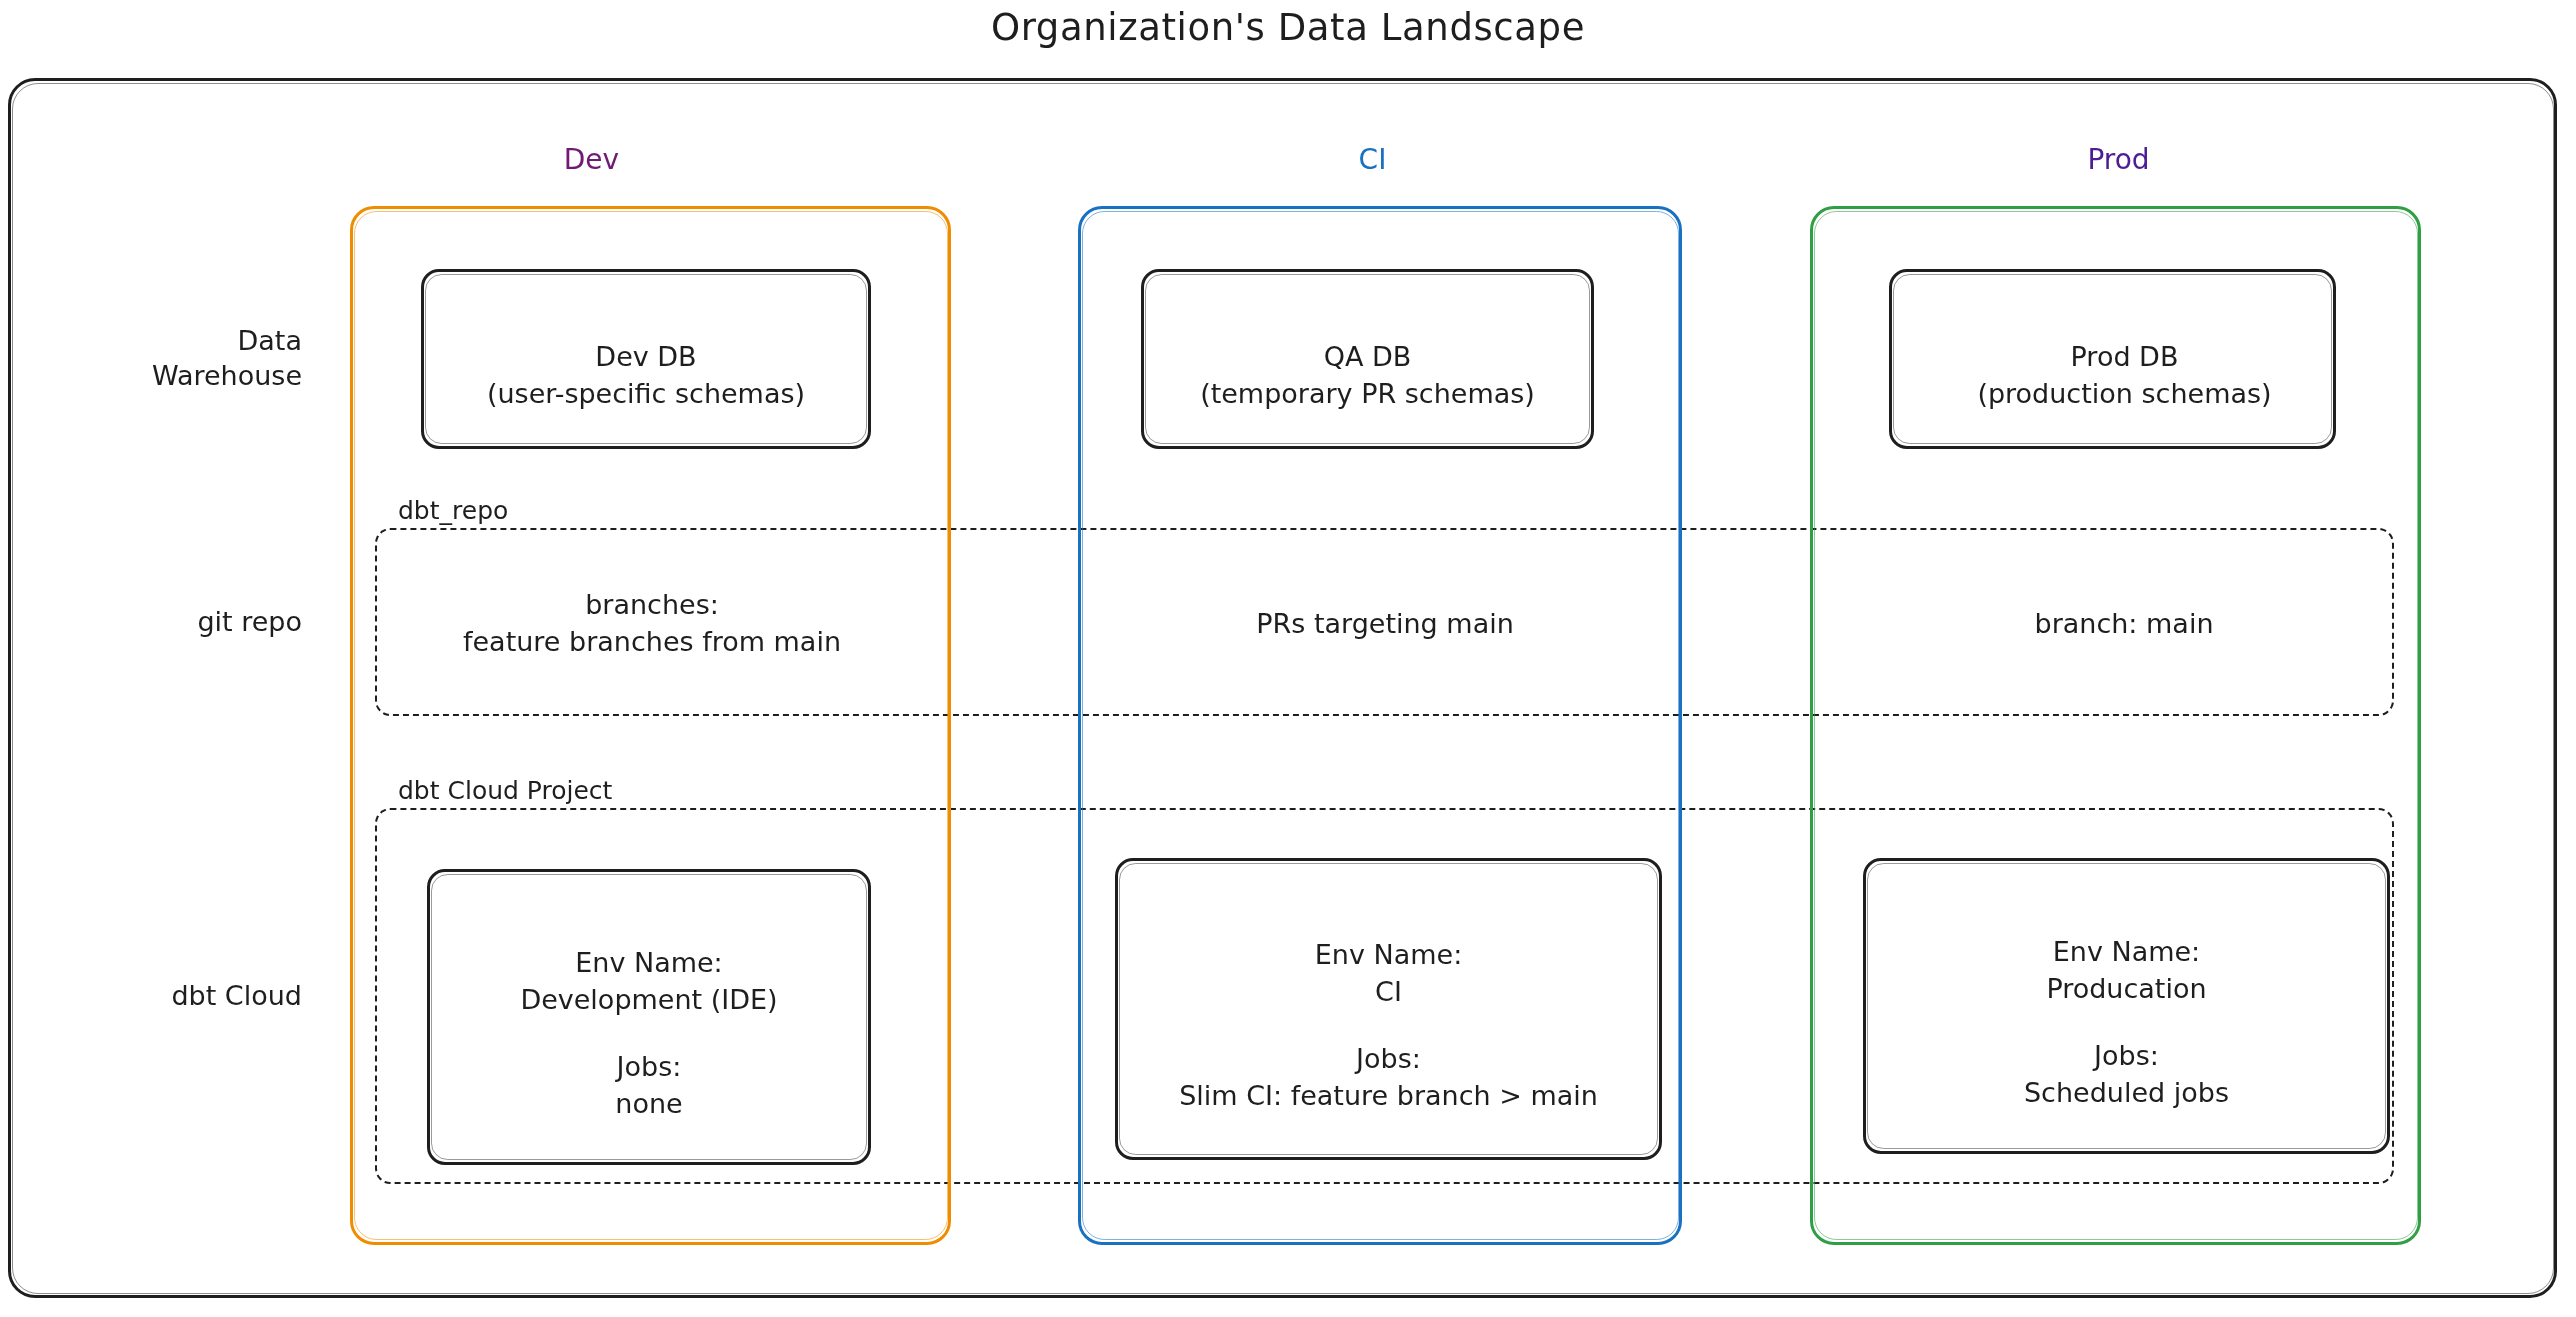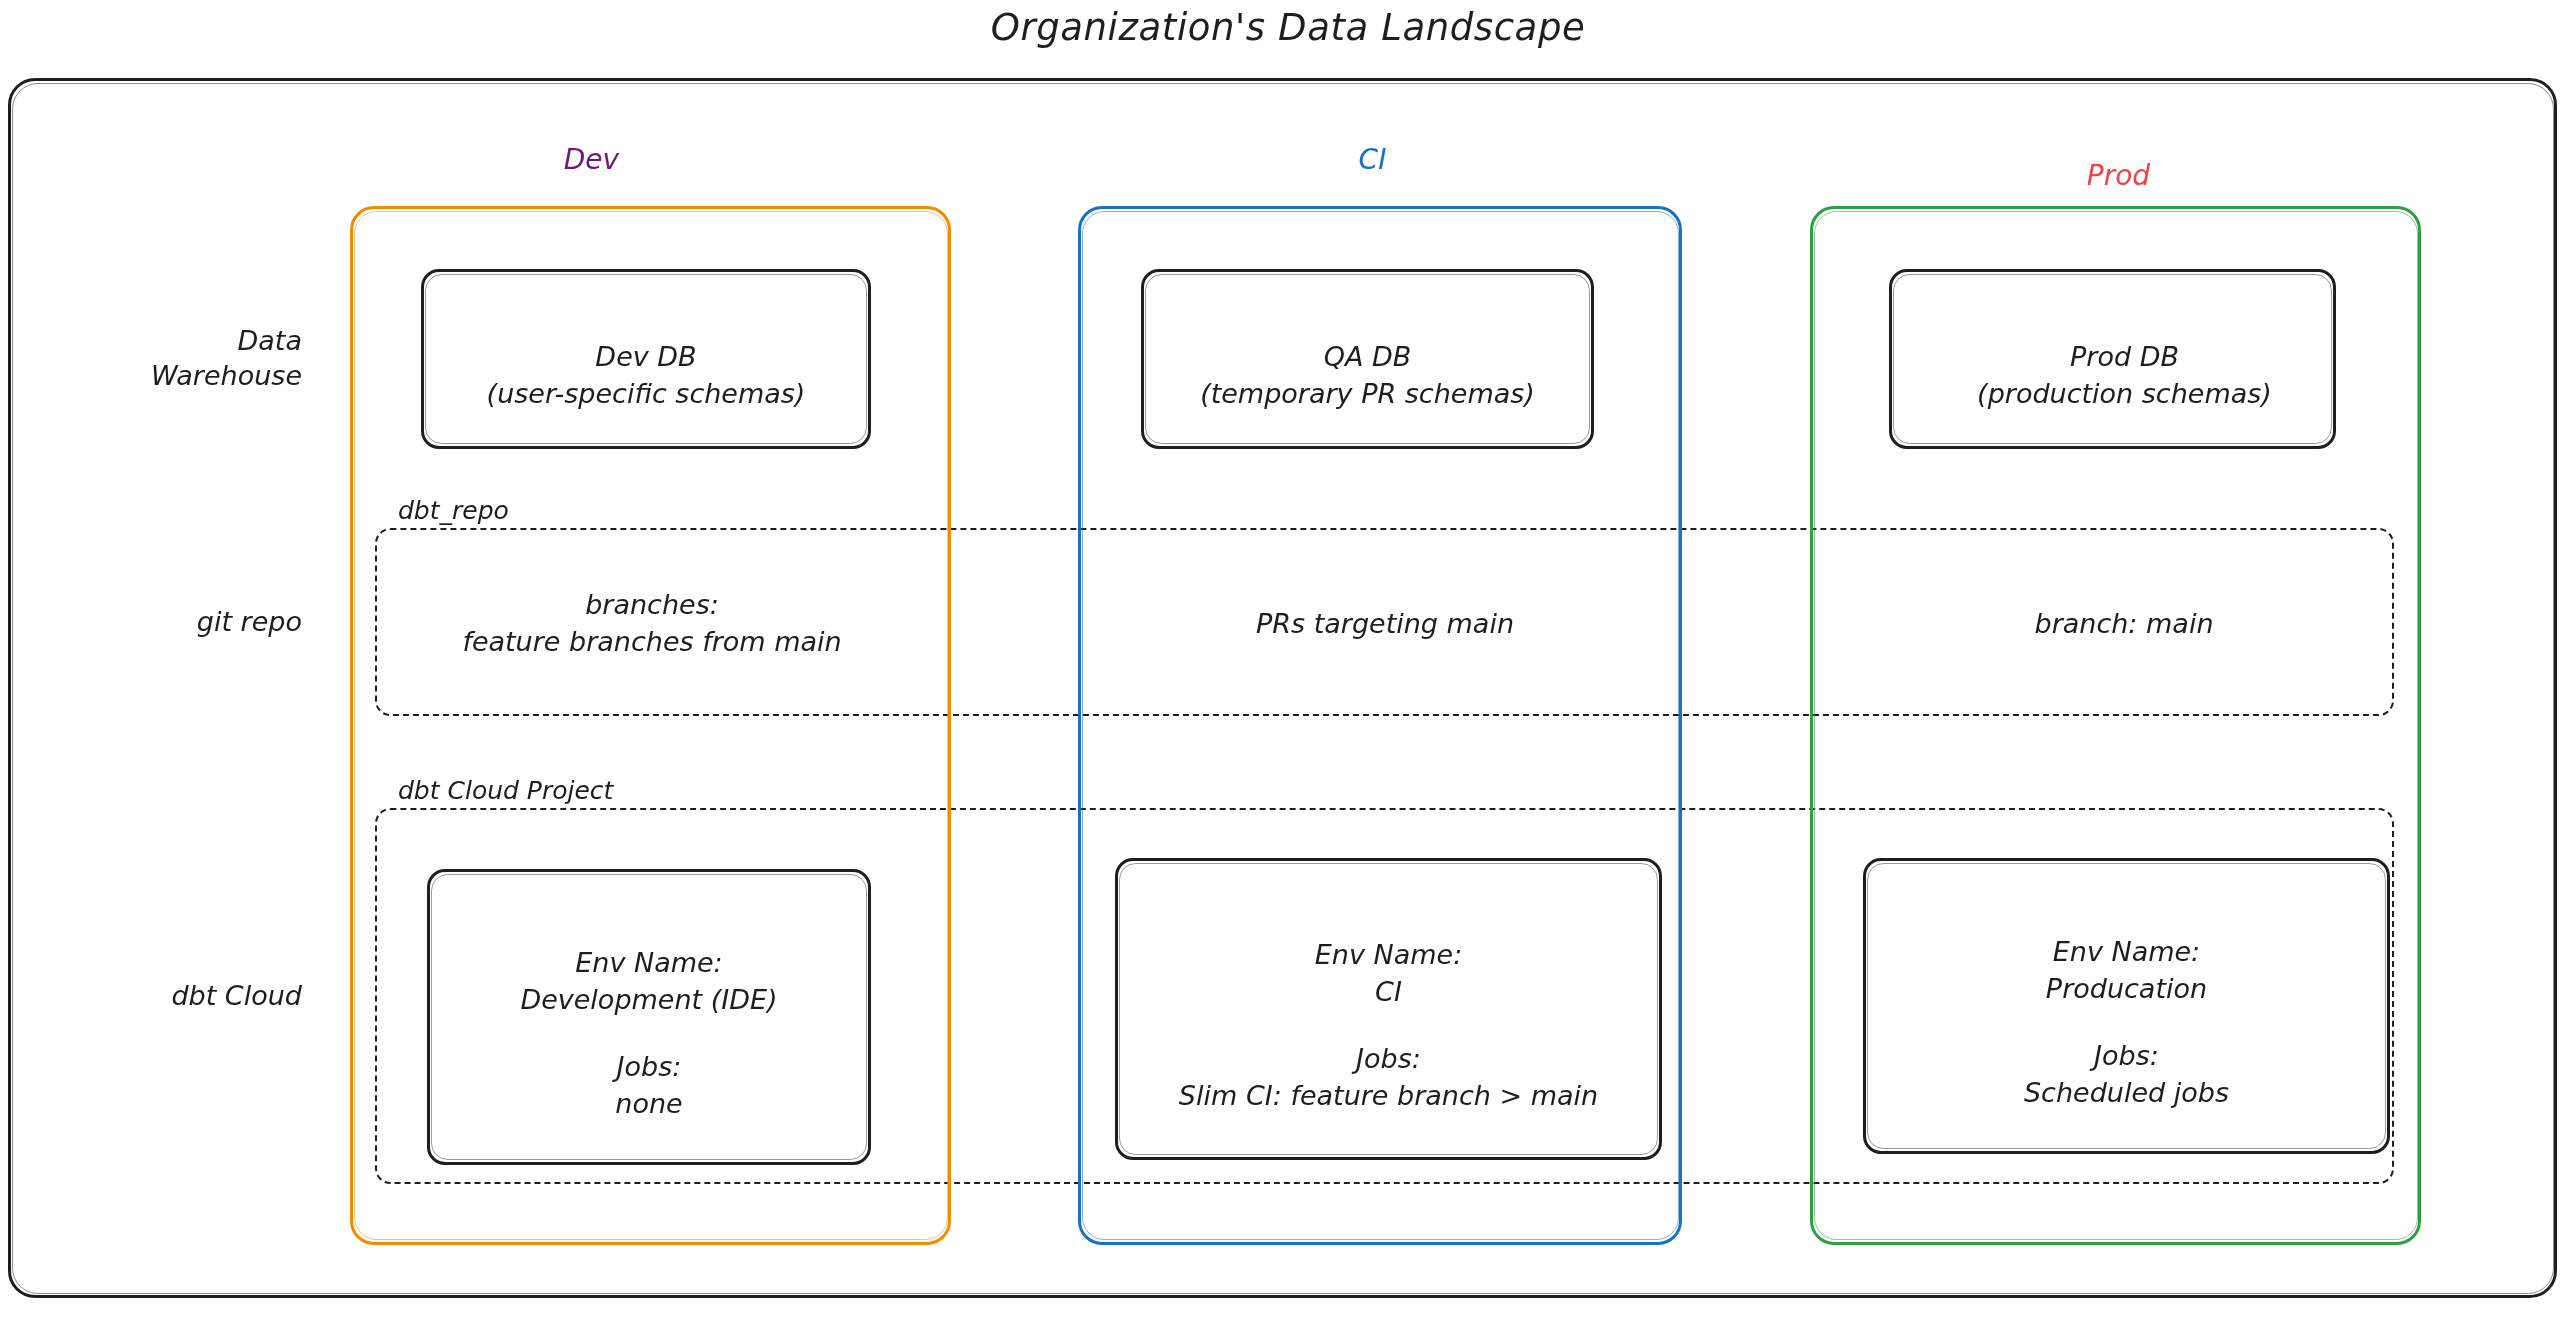--- a/index.html
+++ b/index.html
@@ -9,21 +9,20 @@
     background: #ffffff;
     font-family: "DejaVu Sans", sans-serif;
     overflow: hidden;
   }
 
   #stage {
     position: relative;
     width: 2132px;
     height: 1317px;
     background: #ffffff;
-    font-style: italic;
   }
 
   
   #diagram-title {
     position: absolute;
     left: 0; top: 6px;
     width: 2576px;
     text-align: center;
     font-size: 37px;
     color: #1e1e1e;
@@ -55,21 +54,21 @@
 
   
   .col-header {
     position: absolute;
     font-size: 28px;
     text-align: center;
     white-space: pre;
   }
   #col-header-dev  { left:  497px; top: 143px; width: 189px; color: #701a75; }
   #col-header-ci   { left: 1278px; top: 143px; width: 189px; color: #1971c2; }
-  #col-header-prod { left: 2024px; top: 159px; width: 189px; color: #ef4444; }
+  #col-header-prod { left: 2024px; top: 143px; width: 189px; color: #4c1d95; }
 
   
   .row-label {
     position: absolute;
     font-size: 27px;
     color: #1e1e1e;
     text-align: right;
     line-height: 1.30;
     white-space: pre-line;
   }

